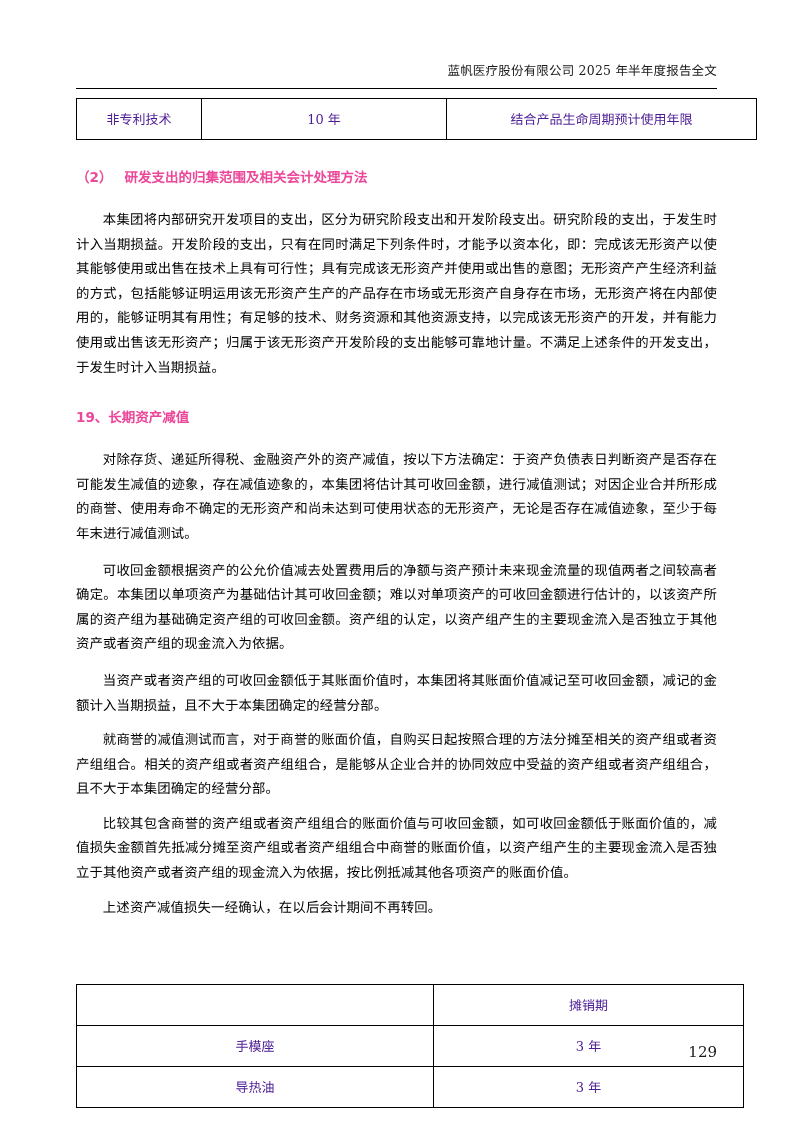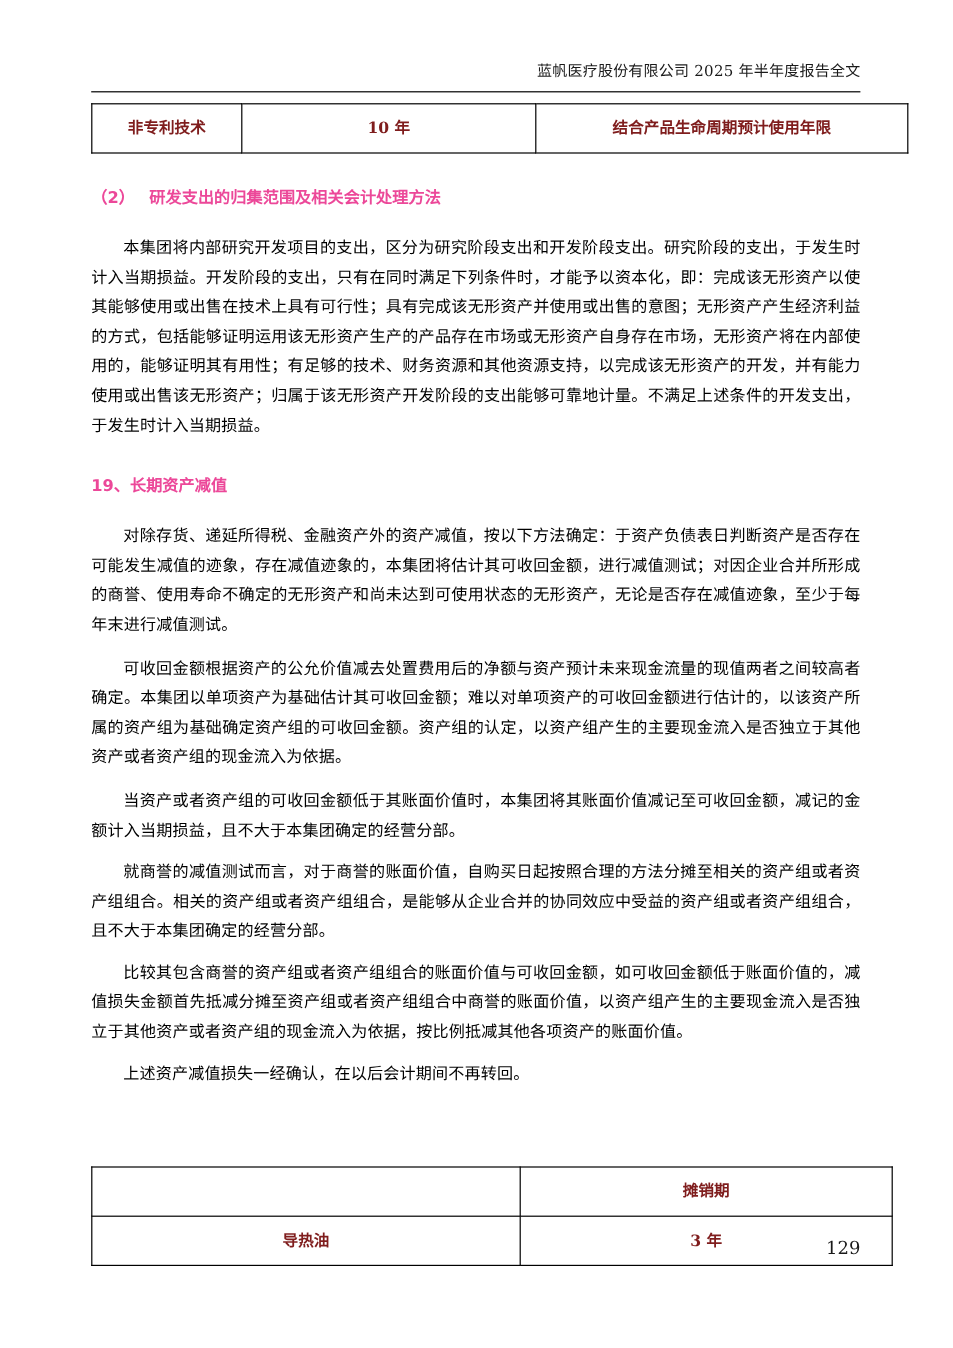--- a/index.html
+++ b/index.html
@@ -13,21 +13,21 @@
     height: 1123px;
     position: relative;
     font-family: "DejaVu Serif", "Liberation Serif", serif;
     color: #000000;
     -webkit-font-smoothing: antialiased;
   }
 
   .page {
     position: absolute;
     left: 0;
-    top: 0;
+    top: 12px;
     width: 794px;
     height: 1098px;
     box-sizing: border-box;
   }
 
   
   .header {
     position: absolute;
     left: 76px;
     top: 50px;
@@ -66,24 +66,23 @@
     width: 641px;
     table-layout: fixed;
     font-size: 13px;
   }
   table.doc-table td {
     border: 1.3px solid #000000;
     padding: 9px 6px;
     text-align: center;
     vertical-align: middle;
     line-height: 19px;
-    color: #7f1d1d;
+    color: #4c1d95;
     font-size: 13px;
     height: 22px;
-    font-weight: bold;
   }
   td.blank-cell { }
 
   .table-top { margin: 0; }
 
   
   .heading {
     font-family: "DejaVu Sans", "Liberation Sans", sans-serif;
     font-weight: bold;
     font-size: 13.5px;
@@ -206,20 +205,24 @@
 
     <div class="sp-16"></div>
 
     <table class="doc-table">
       <tbody>
         <tr>
           <td class="blank-cell" style="width:344px;"></td>
           <td style="width:297px;">摊销期</td>
         </tr>
         <tr>
+          <td>手模座</td>
+          <td>3 年</td>
+        </tr>
+        <tr>
           <td>导热油</td>
           <td>3 年</td>
         </tr>
 
       </tbody>
     </table>
 
   </div>
 
   <div class="footer">

